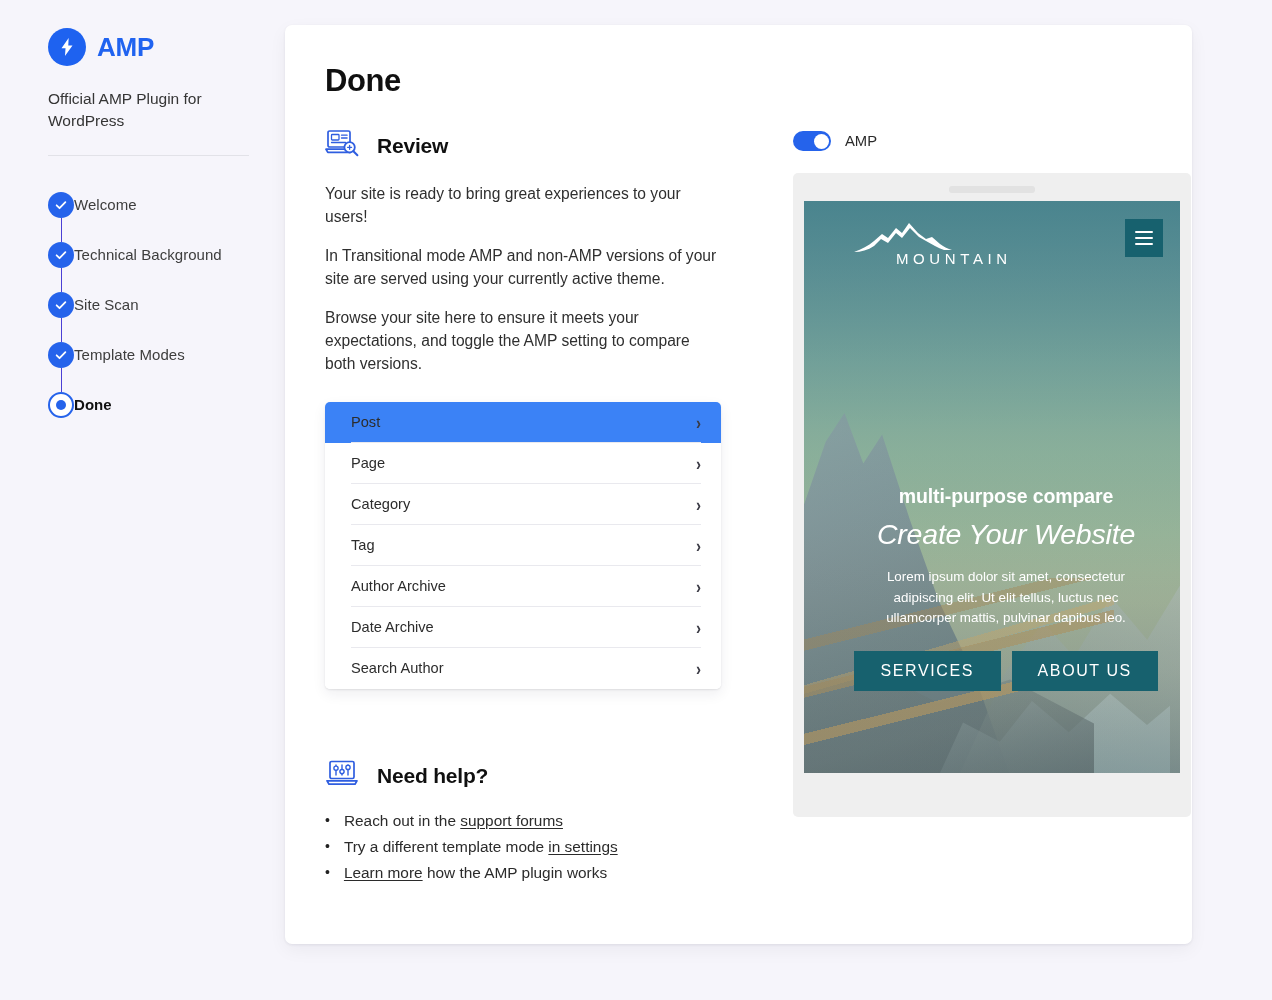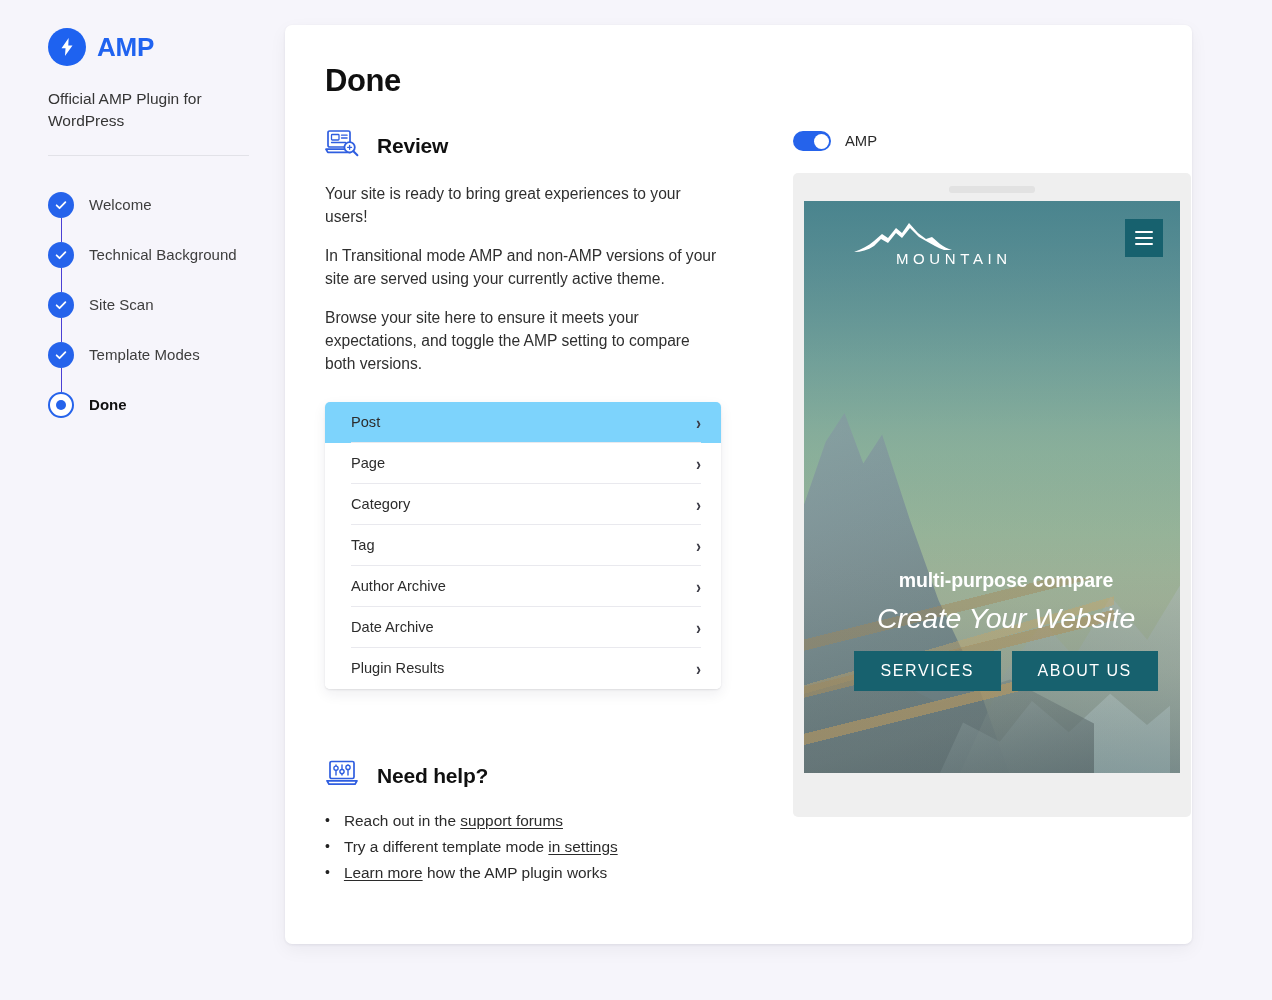--- a/index.html
+++ b/index.html
@@ -76,21 +76,20 @@
   
   .stepper {
     position: relative;
     list-style: none;
   }
 
   .step {
     position: relative;
     display: flex;
     align-items: center;
-    gap: 15px;
     height: 50px;
     margin-bottom: 0;
   }
 
   .step + .step { margin-top: 0; text-align: right; }
 
   .step-marker {
     position: relative;
     width: 26px;
     height: 26px;
@@ -218,21 +217,21 @@
     display: flex;
     align-items: center;
     justify-content: space-between;
     height: 41px;
     padding: 0 20px 0 26px;
     cursor: pointer;
     background: #ffffff;
     position: relative;
   }
 
-  .link-row.highlight { background: #7dd3fc; }
+  .link-row.highlight { background: #3b82f6; }
 
   .link-row .sep {
     position: absolute;
     left: 26px;
     right: 20px;
     bottom: 0;
     height: 1px;
     background: #e9e9ee;
   }
   .link-row:last-child .sep { display: none; }
@@ -634,21 +633,21 @@
             <span class="sep"></span>
           </div>
 
           <div class="link-row">
             <span class="link-text">Date Archive</span>
             <span class="chev">›</span>
             <span class="sep"></span>
           </div>
 
           <div class="link-row">
-            <span class="link-text">Plugin Results</span>
+            <span class="link-text">Search Author</span>
             <span class="chev">›</span>
 
           </div>
 
         </div>
 
         <div class="help-block">
           <div class="section-head">
             <span class="section-icon">
               <svg width="34" height="30" viewBox="0 0 34 30" aria-hidden="true">
@@ -716,20 +715,21 @@
                 <div class="burger">
                   <span></span>
                   <span></span>
                   <span></span>
                 </div>
               </div>
 
               <div class="hero">
                 <div class="hero-eyebrow">multi-purpose compare</div>
                 <div class="hero-title">Create Your Website</div>
+                <div class="hero-sub">Lorem ipsum dolor sit amet, consectetur adipiscing elit. Ut elit tellus, luctus nec ullamcorper mattis, pulvinar dapibus leo.</div>
                 <div class="hero-buttons">
                   <div class="hero-btn">SERVICES</div>
                   <div class="hero-btn">ABOUT US</div>
                 </div>
               </div>
 
             </div>
           </div>
         </div>
 

